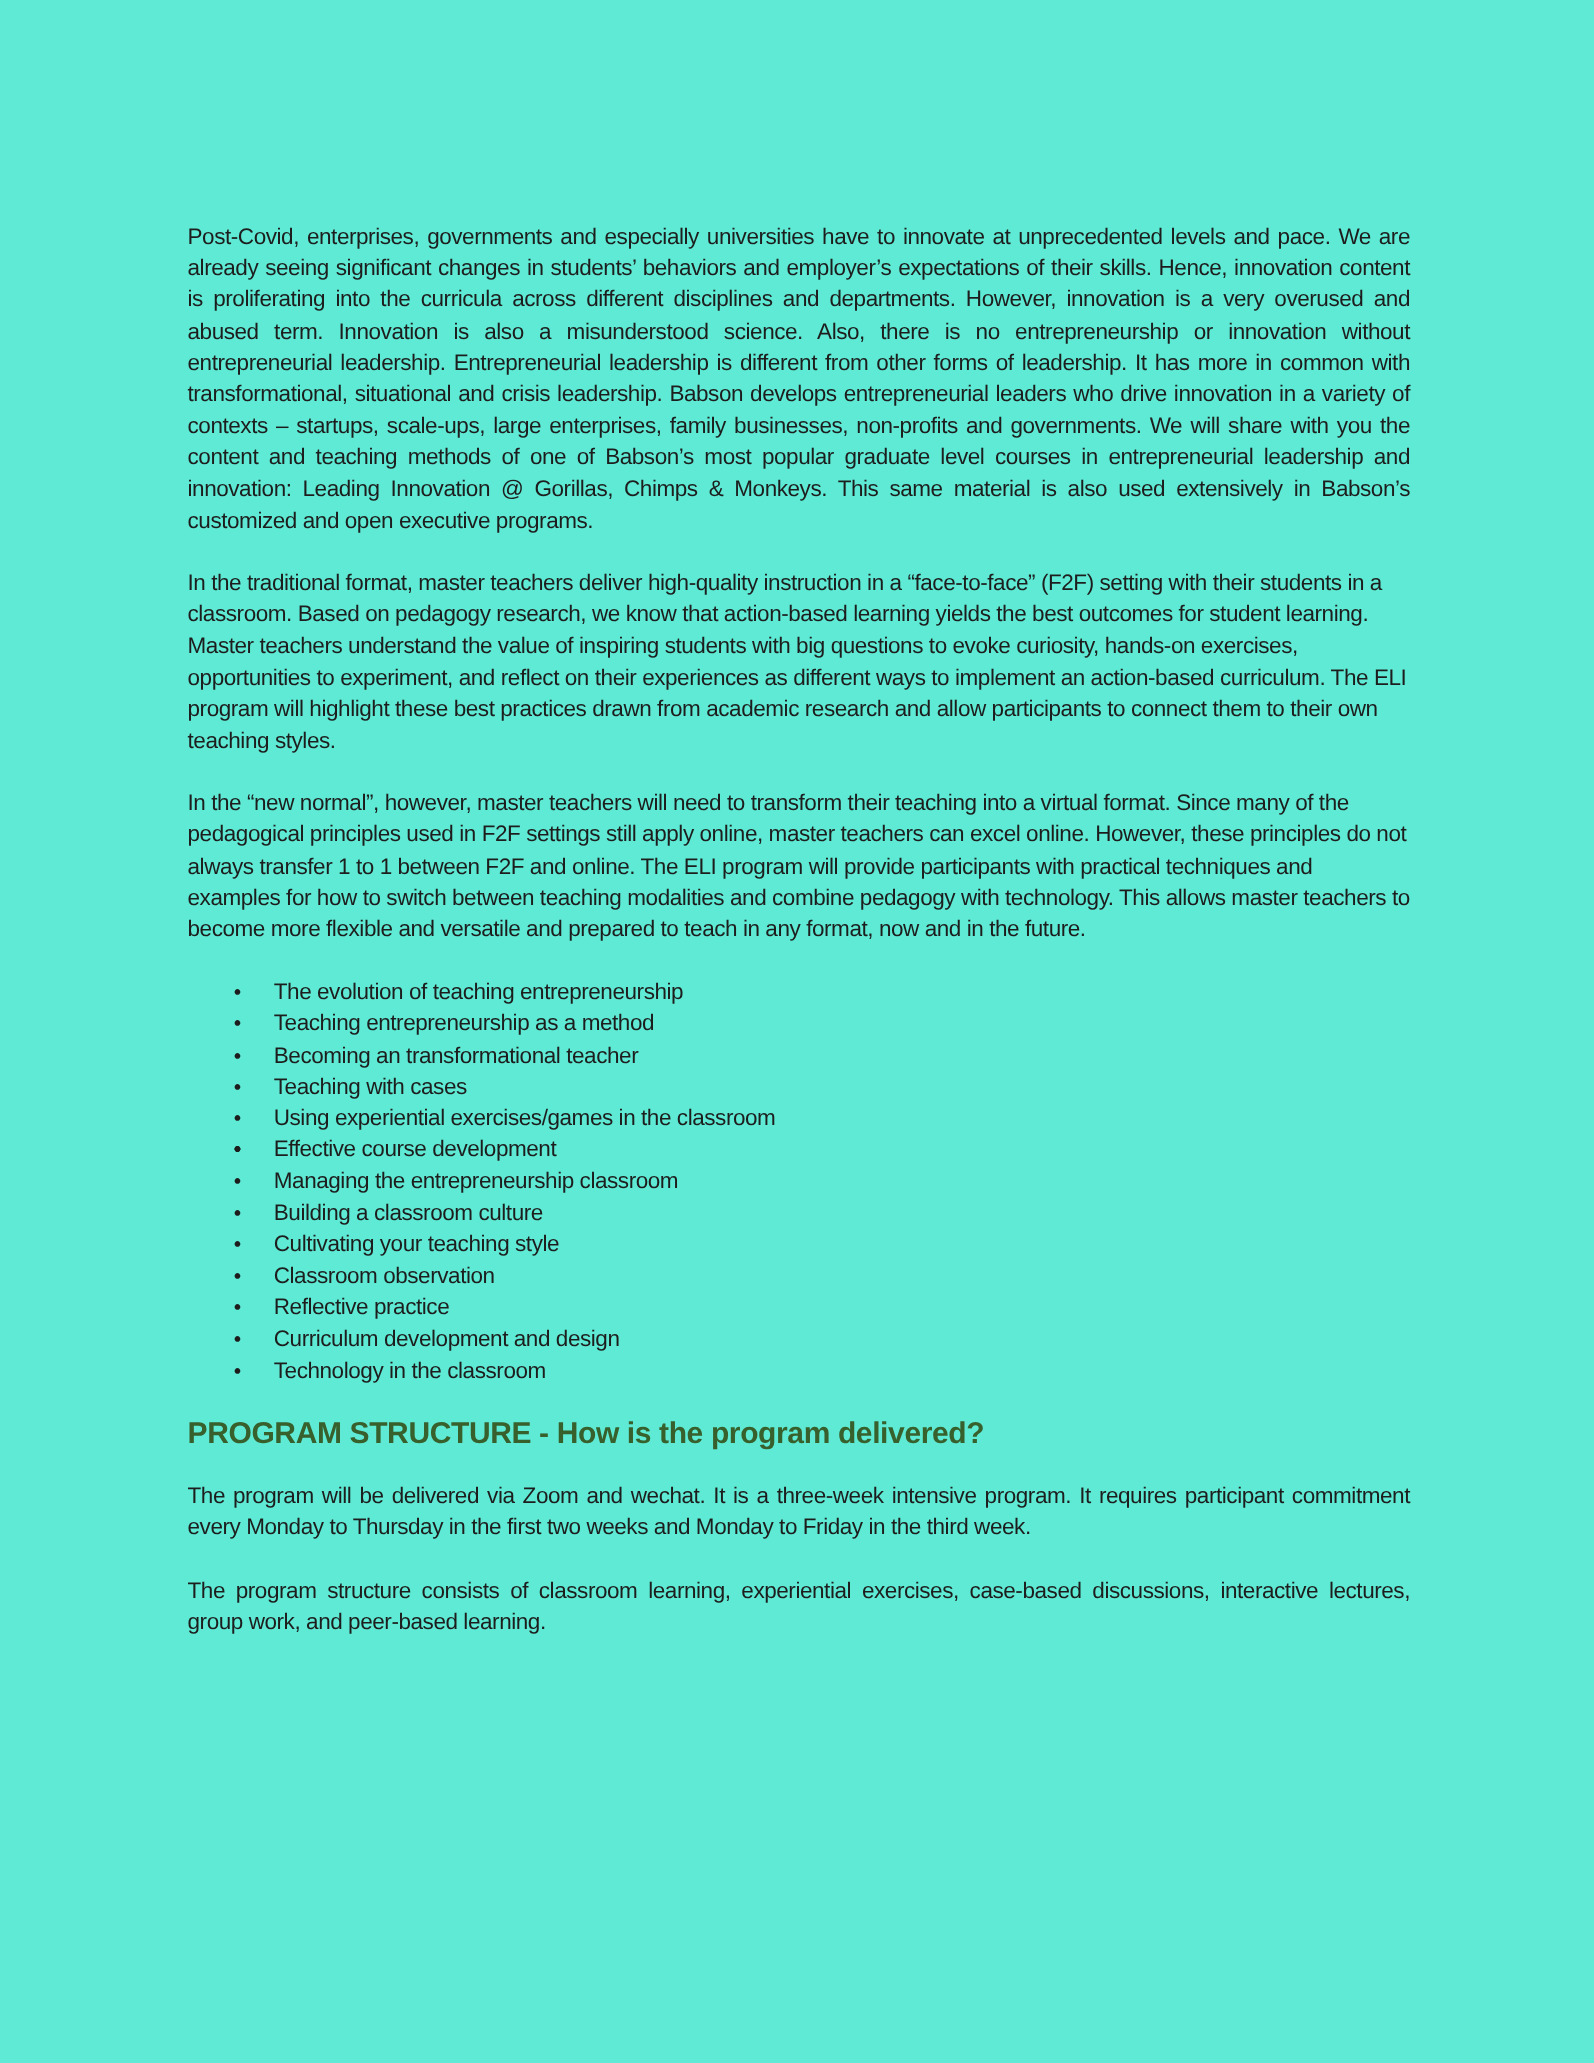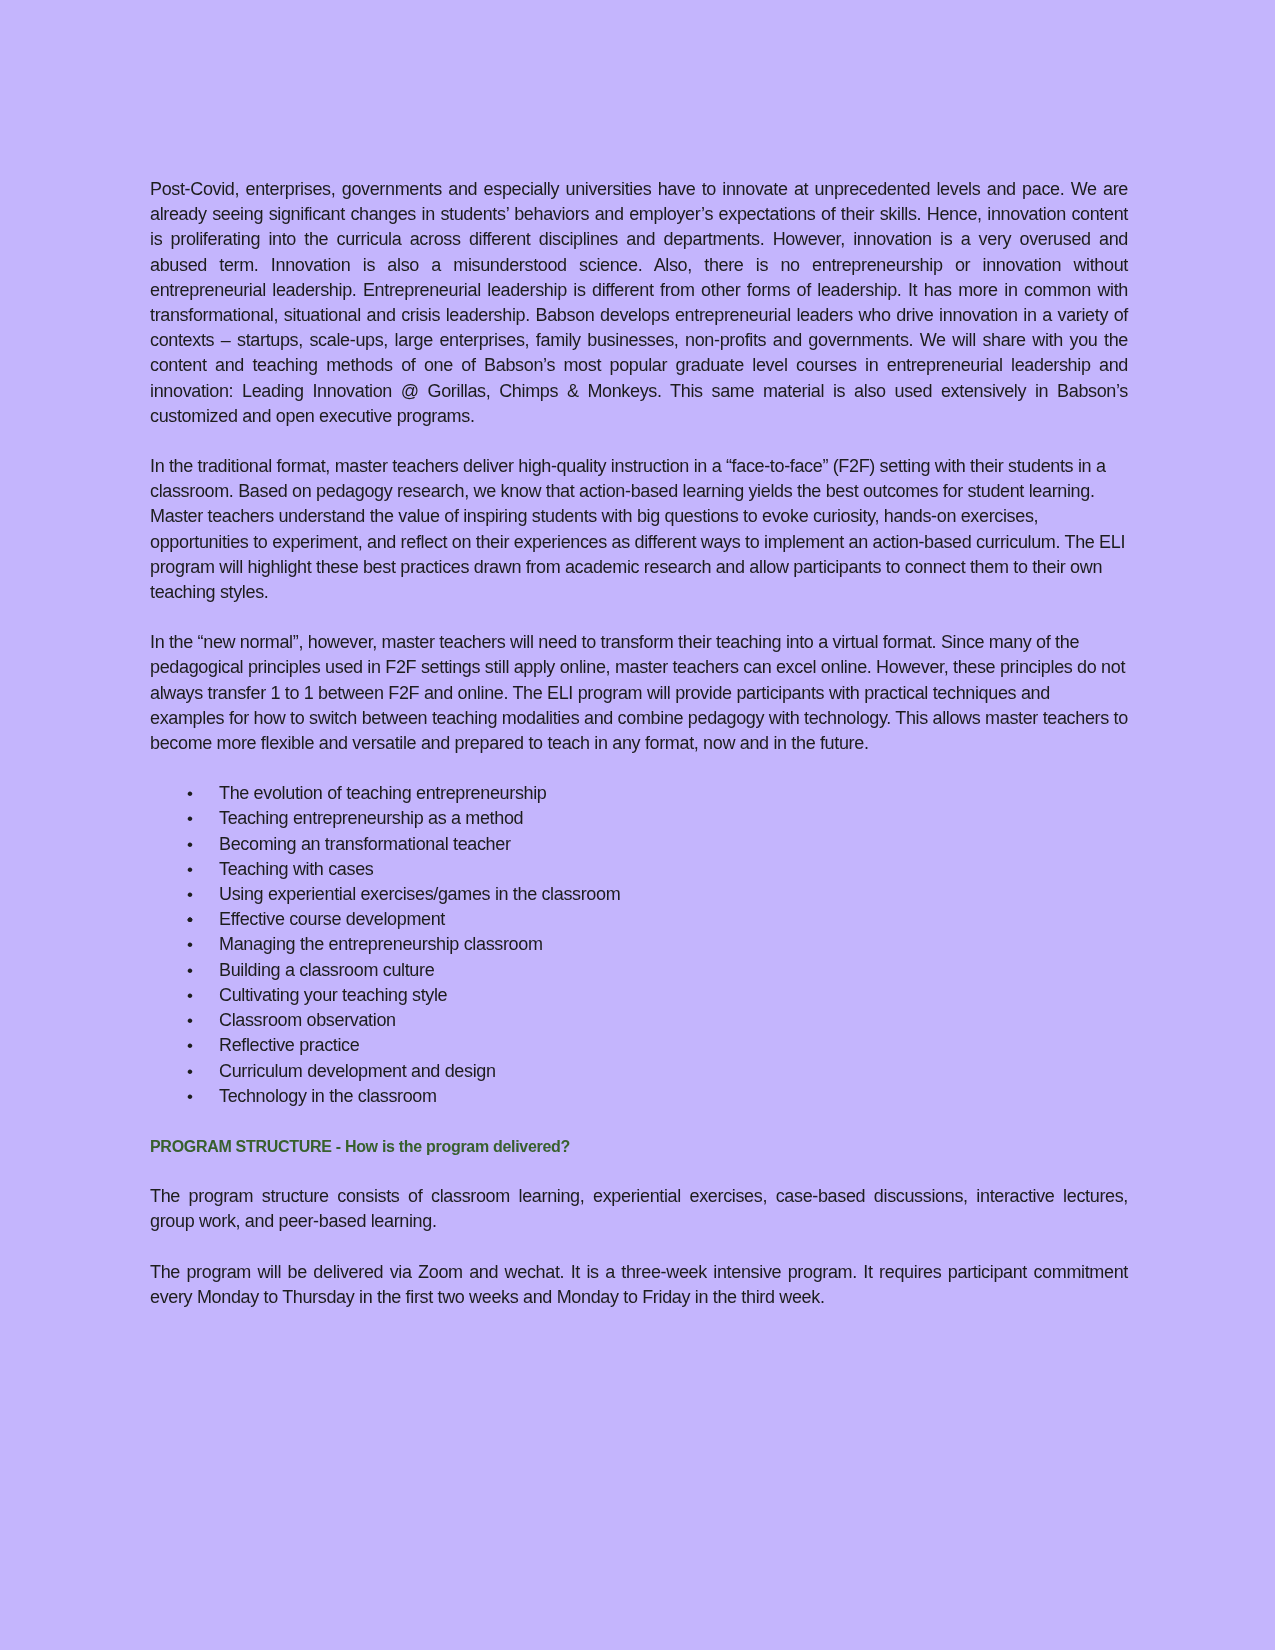--- a/index.html
+++ b/index.html
@@ -4,21 +4,21 @@
 <style>
   html, body {
     margin: 0;
     padding: 0;
     background: #ffffff;
   }
   .page {
     position: relative;
     width: 1275px;
     height: 1650px;
-    background: #c4b5fd;
+    background: #5eead4;
     overflow: hidden;
     font-family: "Liberation Sans", "DejaVu Sans", sans-serif;
     color: #1d1d1d;
   }
   .content {
     position: absolute;
     left: 150px;
     top: 177px;
     width: 978px;
     font-size: 18px;
@@ -42,21 +42,21 @@
     line-height: 25.2px;
   }
   ul.topics .bullet {
     position: absolute;
     left: 37px;
     top: 0;
     font-size: 17px;
   }
   h2.section-heading {
     margin: 0 0 25px 0;
-    font-size: 16px;
+    font-size: 24px;
     line-height: 25.2px;
     font-weight: bold;
     letter-spacing: -0.3px;
     color: #38602d;
   }
 </style>
 </head>
 <body>
 
 <div class="page">
@@ -82,18 +82,18 @@
       <li><span class="bullet">•</span><span>Building a classroom culture</span></li>
       <li><span class="bullet">•</span><span>Cultivating your teaching style</span></li>
       <li><span class="bullet">•</span><span>Classroom observation</span></li>
       <li><span class="bullet">•</span><span>Reflective practice</span></li>
       <li><span class="bullet">•</span><span>Curriculum development and design</span></li>
       <li><span class="bullet">•</span><span>Technology in the classroom</span></li>
     </ul>
 
     <h2 class="section-heading">PROGRAM STRUCTURE - How is the program delivered?</h2>
 
+    <p class="justify">The program will be delivered via Zoom and wechat. It is a three-week intensive program. It requires participant commitment every Monday to Thursday in the first two weeks and Monday to Friday in the third week.</p>
+
     <p class="justify">The program structure consists of classroom learning, experiential exercises, case-based discussions, interactive lectures, group work, and peer-based learning.</p>
-
-    <p class="justify">The program will be delivered via Zoom and wechat. It is a three-week intensive program. It requires participant commitment every Monday to Thursday in the first two weeks and Monday to Friday in the third week.</p>
 
   </div>
 </div>
 
 </body></html>

